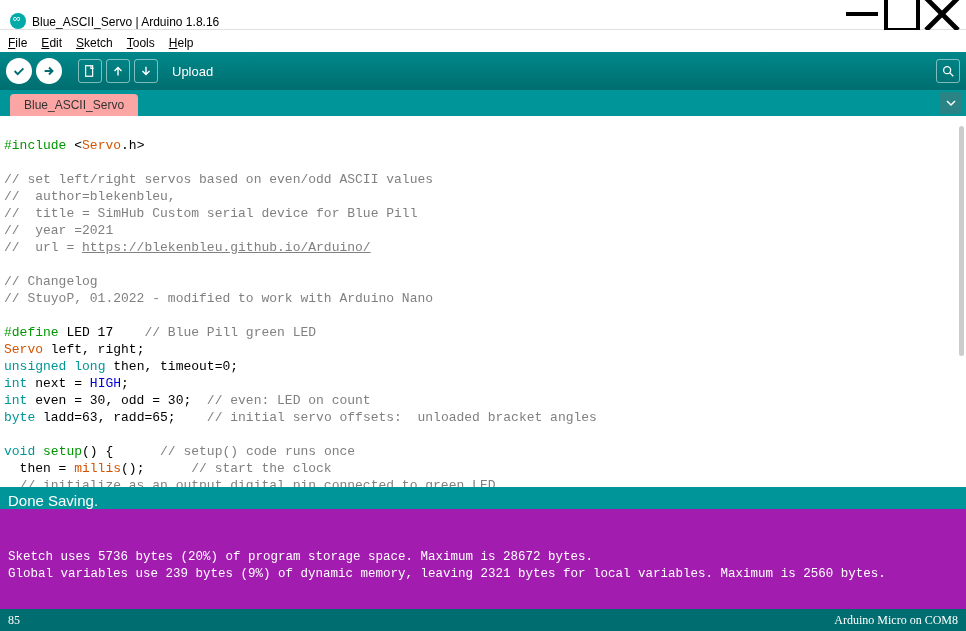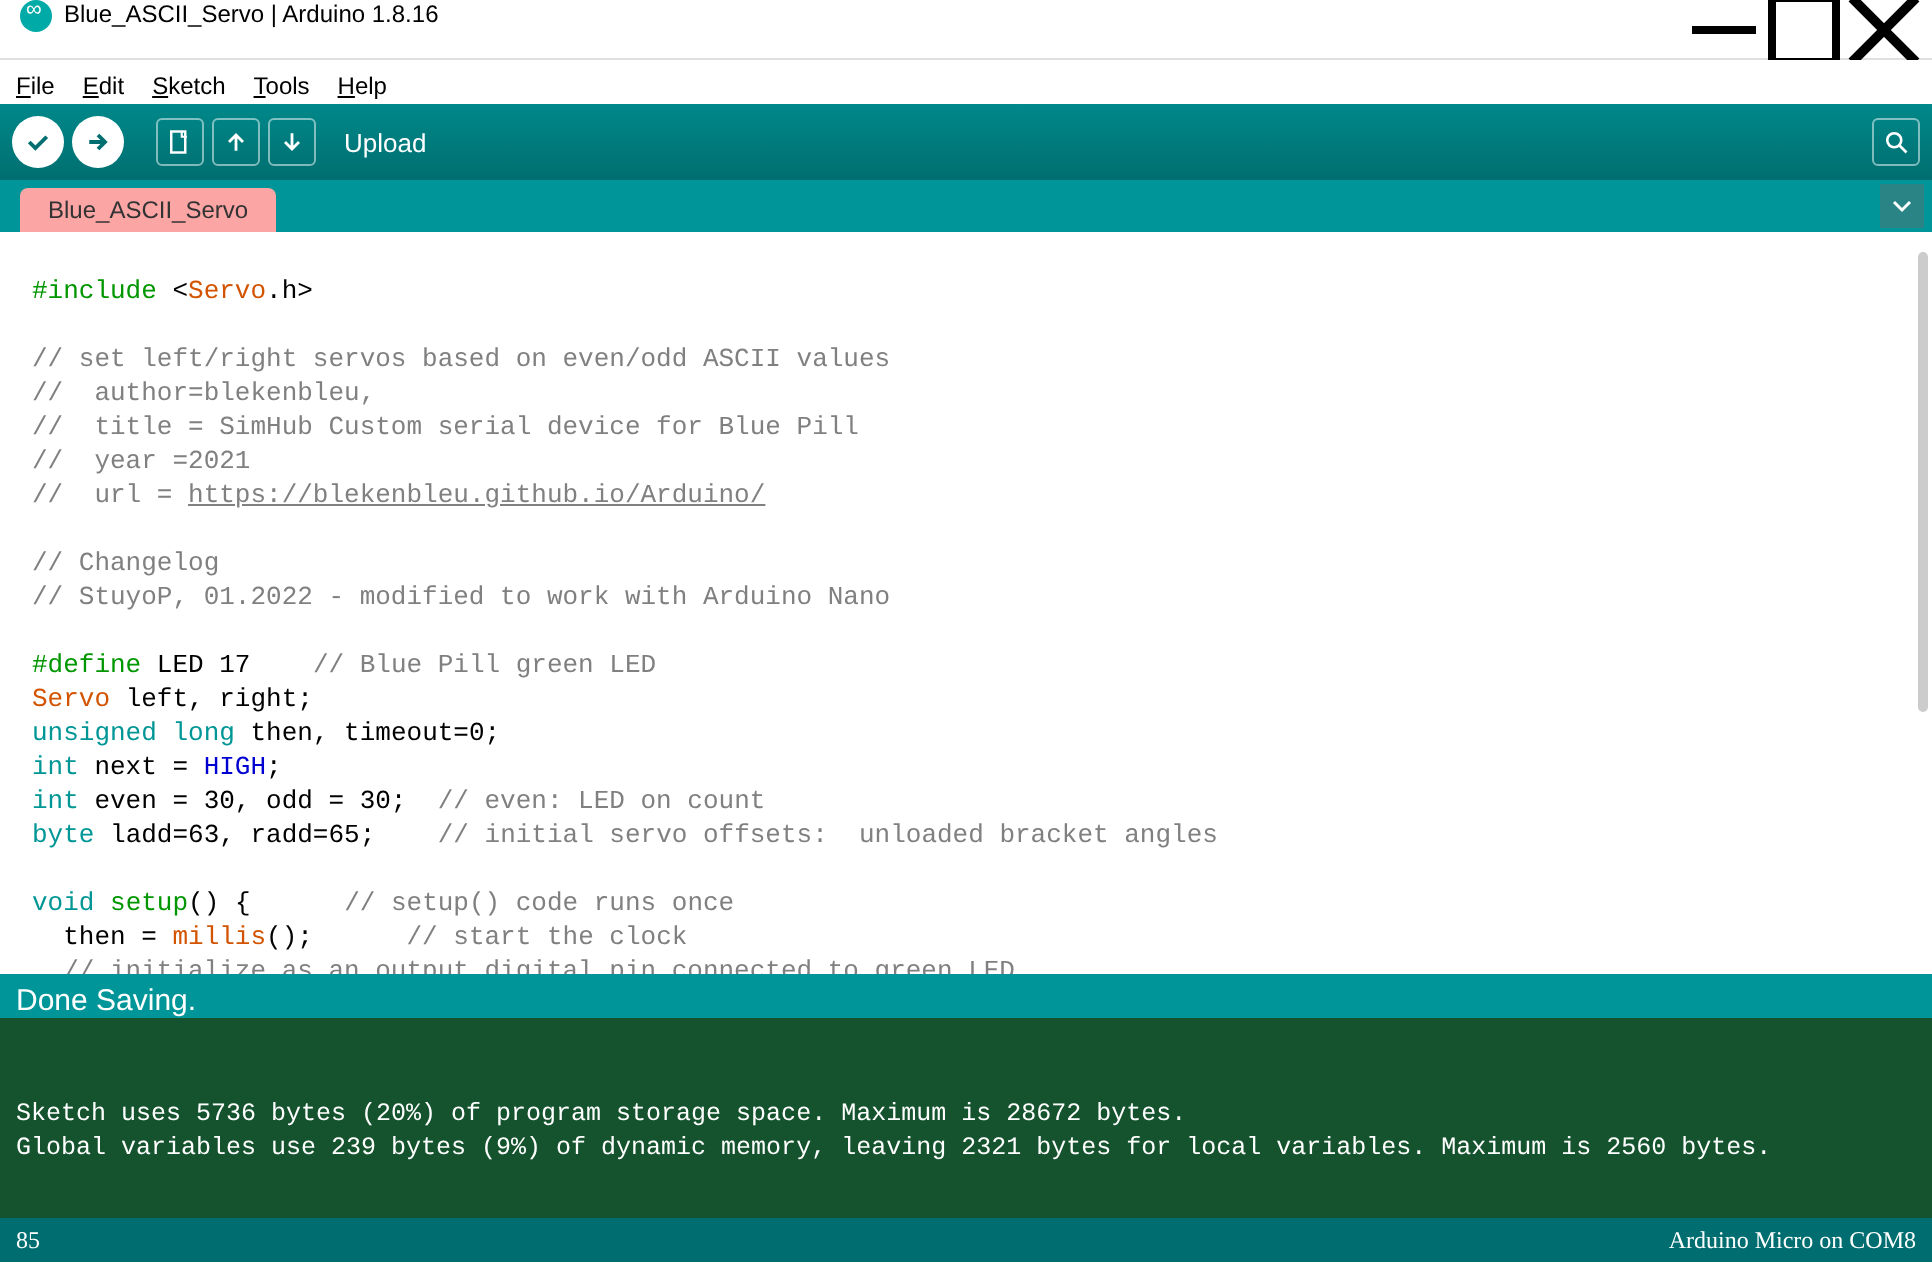--- a/index.html
+++ b/index.html
@@ -12,21 +12,21 @@
     overflow: hidden;
     display: flex;
     flex-direction: column;
   }
 
   
   .titlebar {
     height: 30px;
     background: #fff;
     display: flex;
-    align-items: flex-start;
+    align-items: flex-end;
     padding: 0 4px;
     border-bottom: 1px solid #e0e0e0;
   }
   .titlebar .app-icon {
     width: 16px; height: 16px;
     border-radius: 50%;
     background: #00aaa7;
     margin: 0 6px;
     position: relative;
   }
@@ -118,21 +118,21 @@
     display: flex; align-items: center; justify-content: center;
   }
 
   
   .editor {
     flex: 1;
     background: #fff;
     font-family: "Consolas", "Courier New", monospace;
     font-size: 13px;
     line-height: 17px;
-    padding: 4px 16px;
+    padding: 4px 4px;
     color: #000;
     white-space: pre;
     overflow: hidden;
     position: relative;
   }
   .editor .scrollind {
     position: absolute;
     right: 2px; top: 10px;
     width: 5px; height: 230px;
     background: #ccc;
@@ -152,21 +152,21 @@
     color: #fff;
     font-family: Arial, sans-serif;
     font-size: 15px;
     display: flex; align-items: flex-end;
     padding: 0 8px;
   }
 
   
   .console {
     height: 100px;
-    background: #14532d;
+    background: #a21caf;
     color: #fff;
     font-family: "Consolas", "Courier New", monospace;
     font-size: 12.5px;
     padding: 6px 8px;
     line-height: 17px;
     white-space: pre;
   }
 
   
   .status2 {

